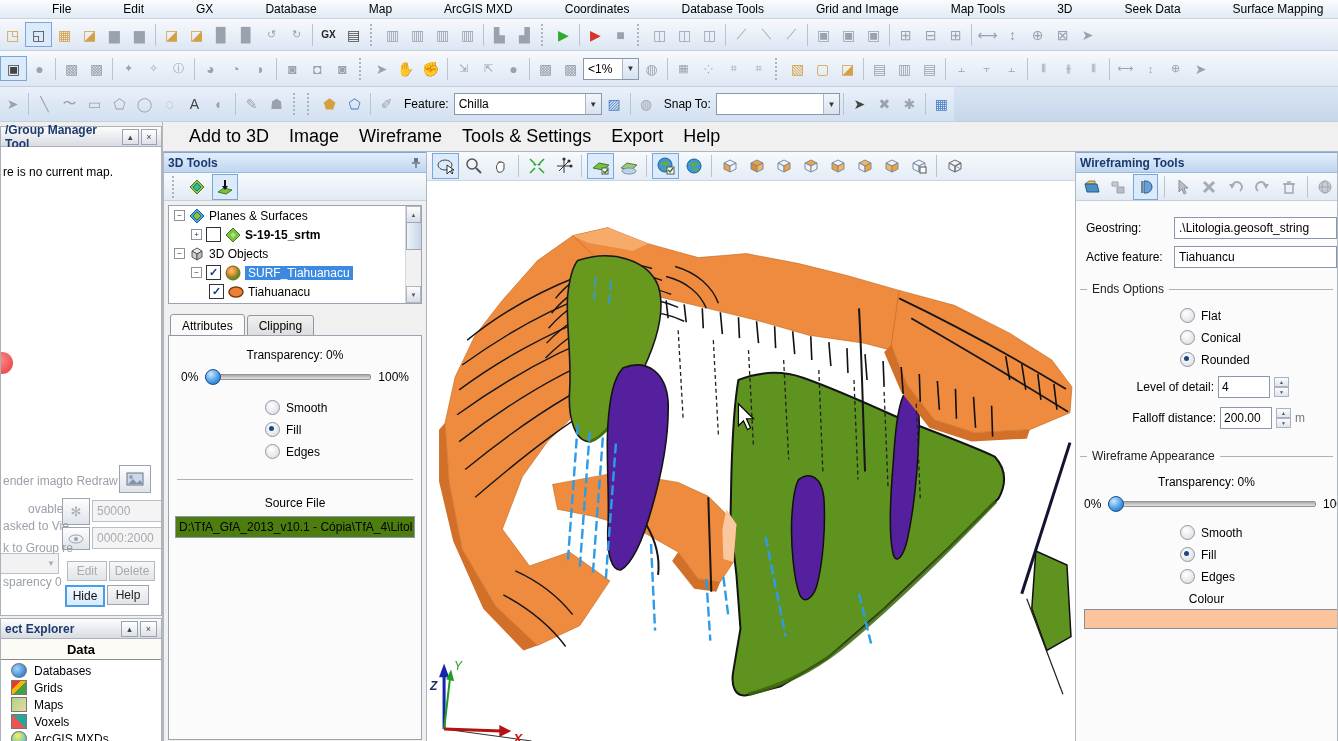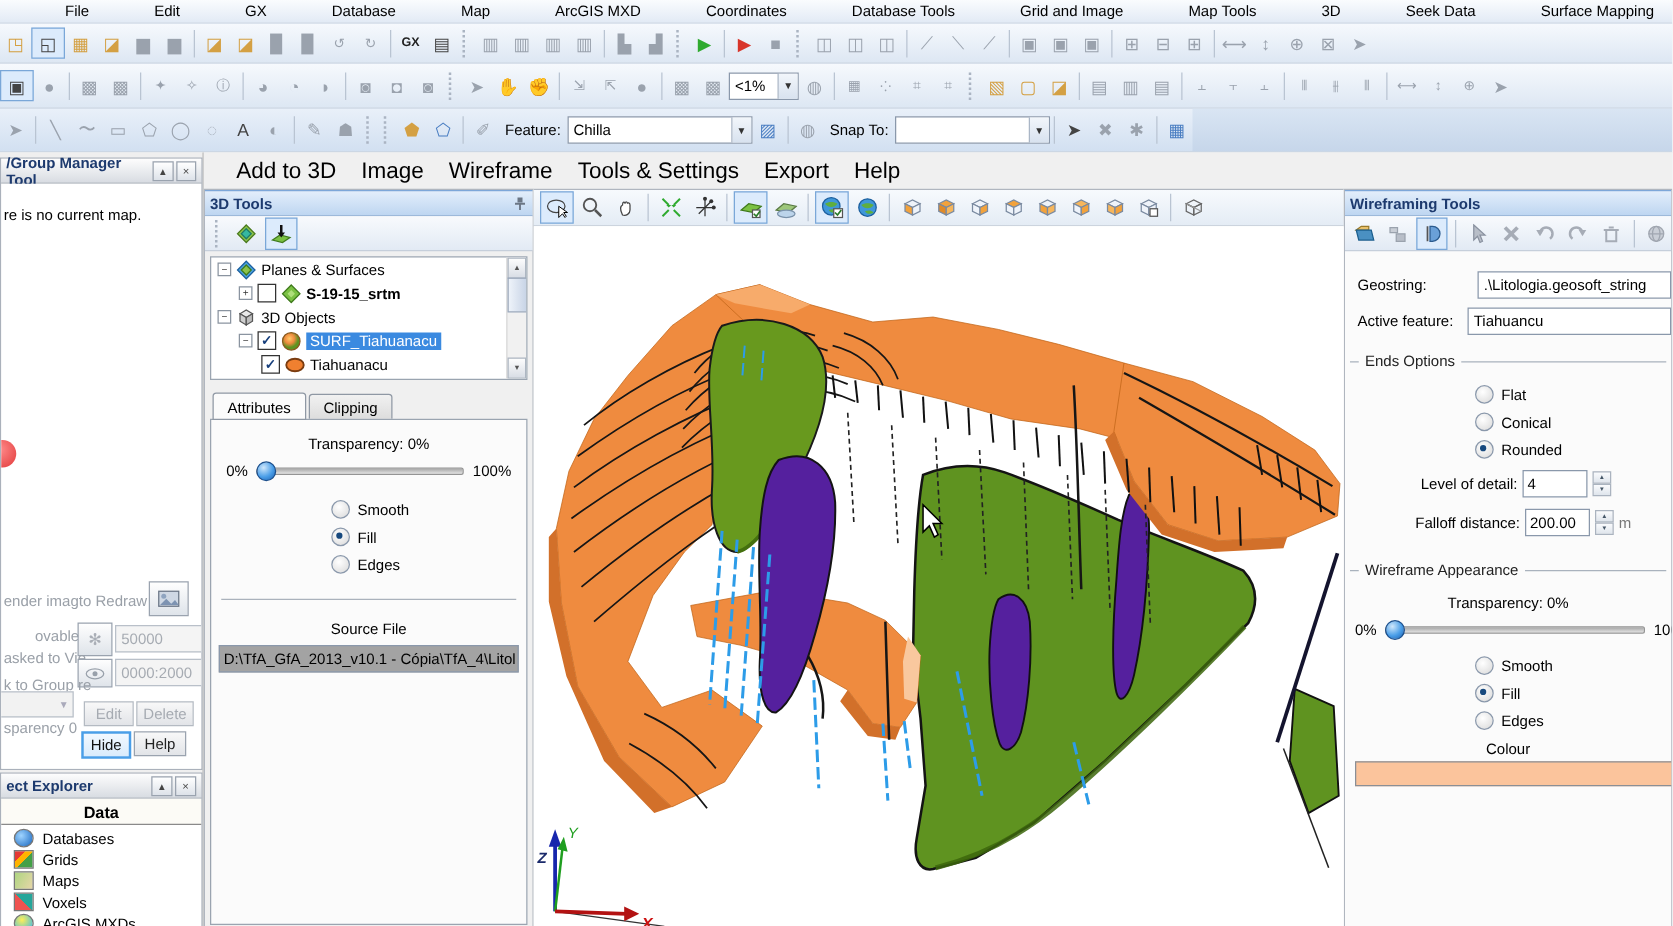--- a/index.html
+++ b/index.html
@@ -96,21 +96,21 @@
   .tab.active{background:#fbfbfb;top:1px;padding-top:4px;z-index:2;}
   .attr-panel{flex:1;margin:0 4px 4px 4px;border:1px solid #9aa4b0;background:#fbfbfb;padding-top:12px;position:relative;z-index:1;}
   .center{text-align:center;}
   .sliderrow{display:flex;align-items:center;gap:7px;padding:0 12px;margin-top:8px;}
   .strack{flex:1;height:4px;background:linear-gradient(#a8a8a8,#e3e3e3);border:1px solid #949494;border-radius:2px;position:relative;}
   .sthumb{position:absolute;left:-1px;top:-6px;width:14px;height:14px;border-radius:50%;background:radial-gradient(circle at 35% 30%,#cfe7fb,#4a9ee8 55%,#1c5fae);border:1px solid #1c4f8c;}
   .radiorow{display:flex;align-items:center;gap:6px;margin-top:7px;}
   .rad{width:13px;height:13px;flex:none;border:1px solid #8a98ab;border-radius:50%;background:radial-gradient(circle at 40% 35%,#fff,#d8d8d8);position:relative;}
   .rad.checked::after{content:"";position:absolute;left:3px;top:3px;width:5px;height:5px;border-radius:50%;background:#17497e;}
   .attr-hr{margin:20px 8px 0 8px;border-top:1px solid #aab2bc;}
-  .srcfield{margin:6px 6px 0 6px;height:20px;border:1px solid #8a98ab;background:#a3a3a3;display:flex;align-items:center;padding:0 3px;white-space:nowrap;overflow:hidden;}
+  .srcfield{margin:6px 6px 0 6px;height:20px;border:1px solid #8a98ab;background:#4d7c0f;display:flex;align-items:center;padding:0 3px;white-space:nowrap;overflow:hidden;}
 
   
   .viewport{flex:1;display:flex;flex-direction:column;background:#fff;border-top:1px solid #b0b6bf;border-bottom:1px solid #b0b6bf;min-width:0;}
   .vtoolbar{height:28px;flex:none;display:flex;align-items:center;gap:2px;background:linear-gradient(#f7fafd,#e4ecf5);border-bottom:1px solid #ccd4de;padding-left:5px;}
   .vtb{width:25px;height:24px;display:flex;align-items:center;justify-content:center;flex:none;}
   .vtb.boxed{border:1px solid #7aa7d8;background:#dcebfc;}
   .canvas{flex:1;position:relative;background:#fff;min-height:0;}
   .canvas svg{position:absolute;inset:0;width:100%;height:100%;}
 
   
@@ -863,21 +863,21 @@
             <span class="tbsep"></span>
             <span class="t3i">
               <svg width="16" height="16">
                   <circle cx="8" cy="8" r="6" fill="#c9ced6" stroke="#a0a6b0"></circle>
                   <ellipse cx="8" cy="8" rx="3" ry="6" fill="none" stroke="#a0a6b0"></ellipse>
                   <line x1="2" y1="8" x2="14" y2="8" stroke="#a0a6b0"></line>
                 </svg>
             </span>
           </div>
 
-          <div class="wf-row" style="margin-top:16px;gap:8px;">
+          <div class="wf-row" style="margin-top:16px;">
             <span class="wf-lab">Geostring:</span>
             <div class="wf-field">.\Litologia.geosoft_string</div>
           </div>
           <div class="wf-row">
             <span class="wf-lab">Active feature:</span>
             <div class="wf-field">Tiahuancu</div>
           </div>
 
           <div class="ghead">
             <span>Ends Options</span>

